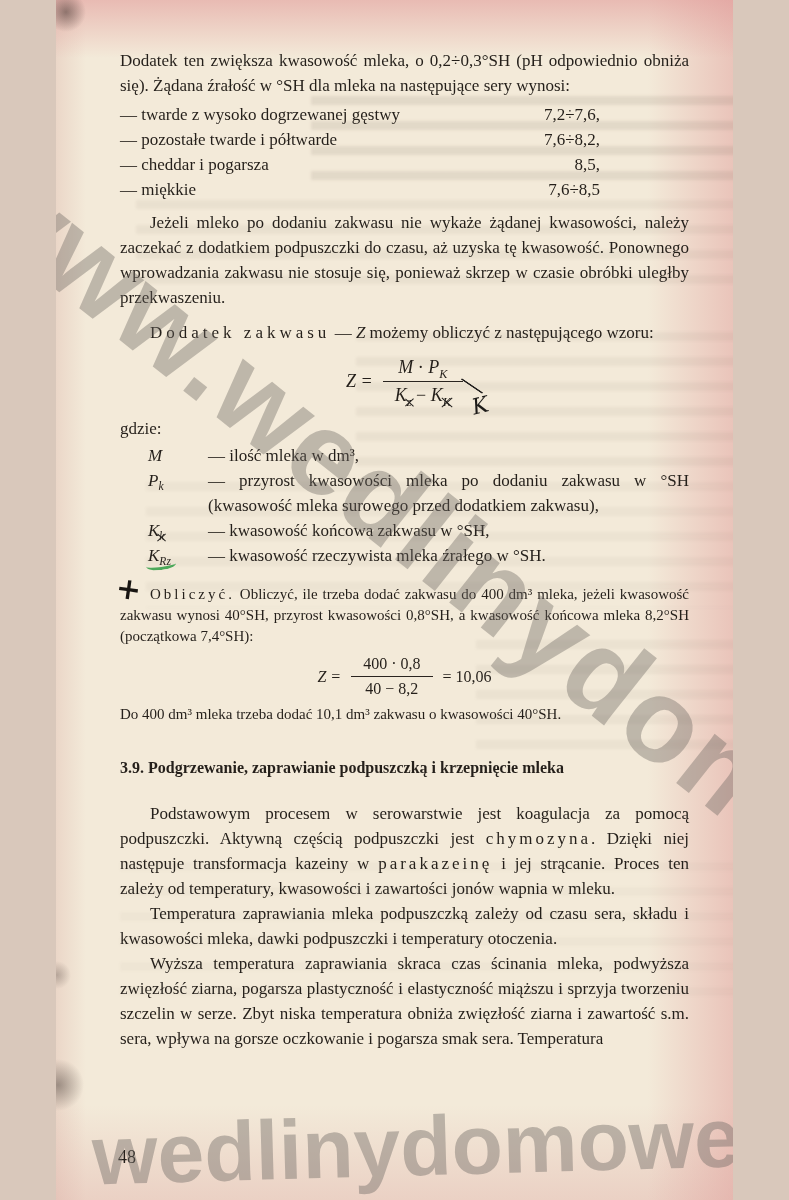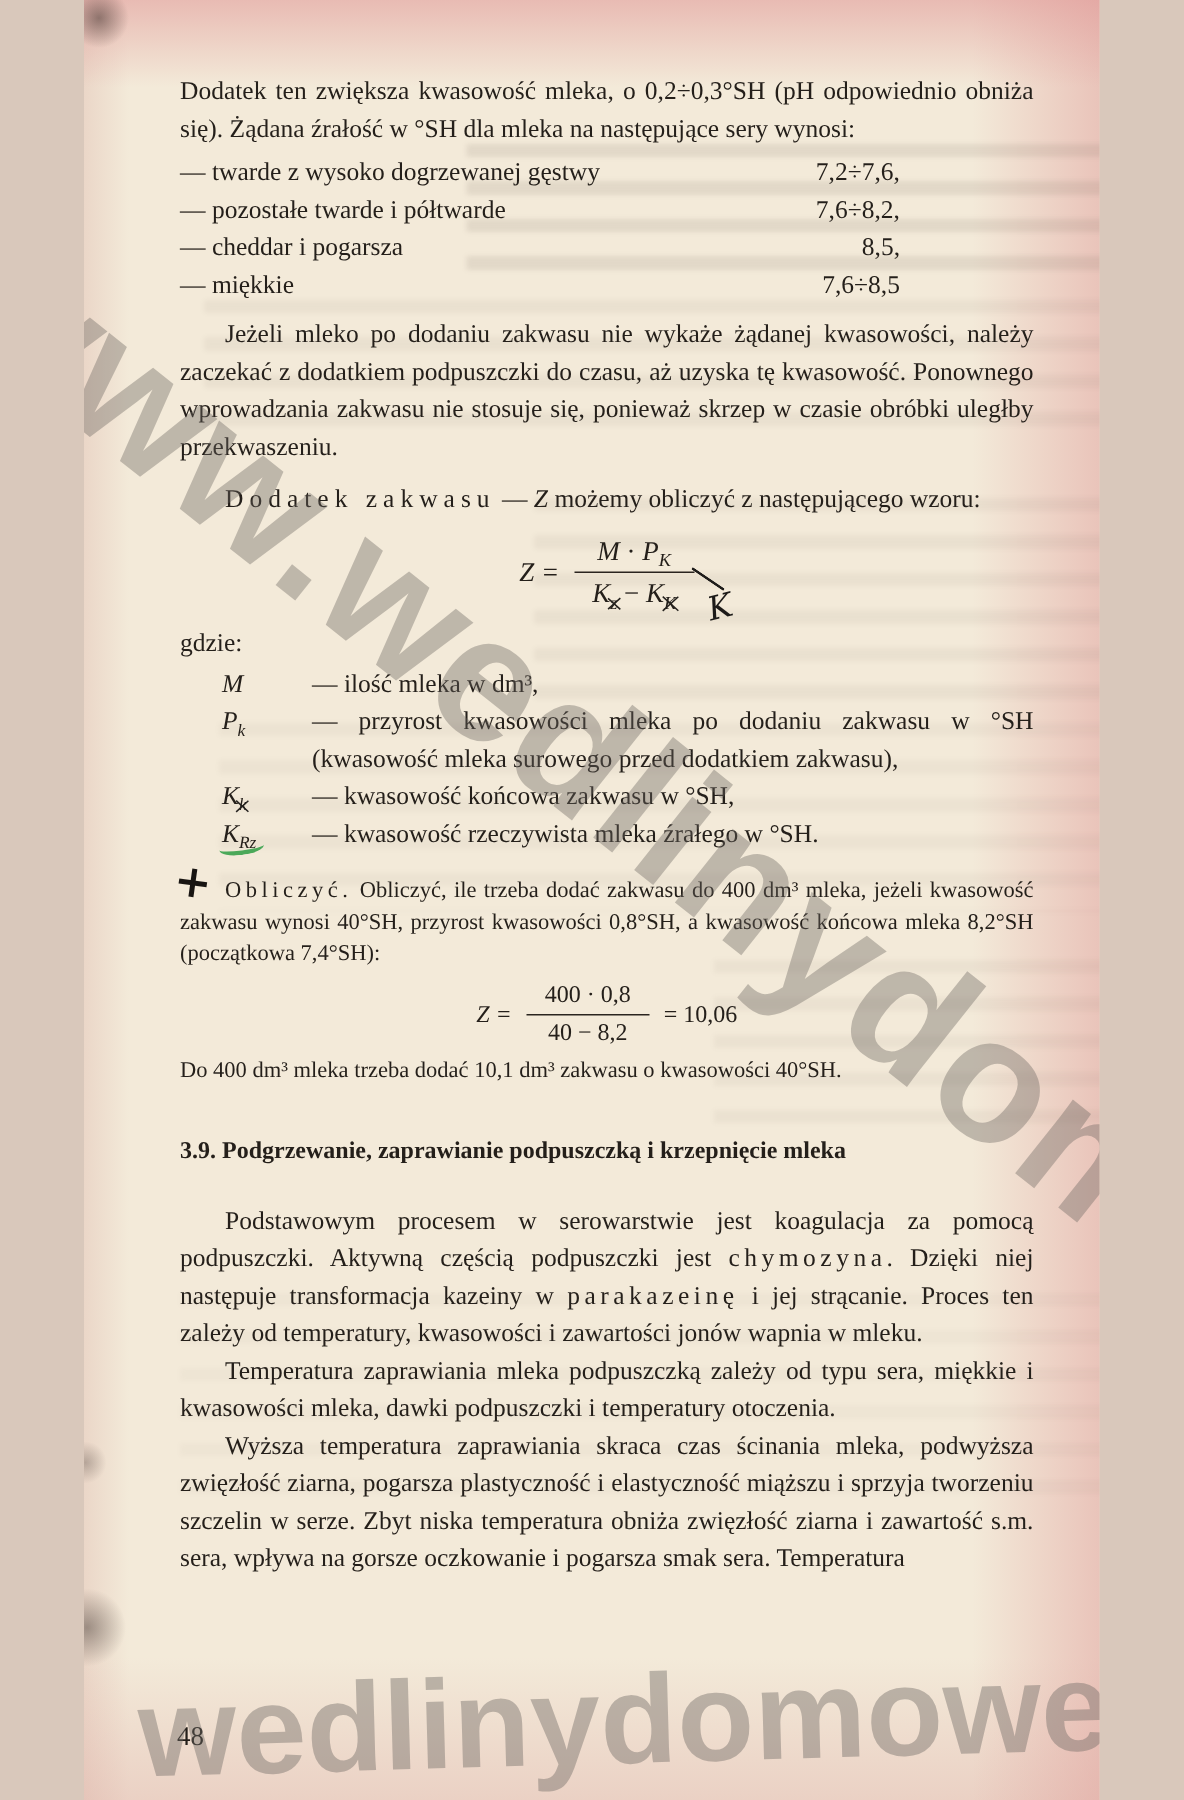--- a/index.html
+++ b/index.html
@@ -159,21 +159,21 @@
       <div class="formula">
         <span class="f-lhs var">Z =</span><span class="frac"><span class="num">400 · 0,8</span><span class="den">40 − 8,2</span></span><span class="f-res">= 10,06</span>
       </div>
       <p>Do 400 dm³ mleka trzeba dodać 10,1 dm³ zakwasu o kwasowości 40°SH.</p>
     </div>
 
     <h2>3.9. Podgrzewanie, zaprawianie podpuszczką i krzepnięcie mleka</h2>
 
     <p class="ind mt20"><span>Podstawowym procesem w serowarstwie jest koagulacja za pomocą podpuszczki. Aktywną częścią podpuszczki jest </span><span class="spaced2">chymozyna</span><span>. Dzięki niej następuje transformacja kazeiny w </span><span class="spaced2">parakazeinę</span><span> i jej strącanie. Proces ten zależy od temperatury, kwasowości i zawartości jonów wapnia w mleku.</span></p>
 
-    <p class="ind">Temperatura zaprawiania mleka podpuszczką zależy od typu sera, miękkie i kwasowości mleka, dawki podpuszczki i temperatury otoczenia.</p>
+    <p class="ind">Temperatura zaprawiania mleka podpuszczką zależy od czasu sera, składu i kwasowości mleka, dawki podpuszczki i temperatury otoczenia.</p>
 
     <p class="ind">Wyższa temperatura zaprawiania skraca czas ścinania mleka, podwyższa zwięzłość ziarna, pogarsza plastyczność i elastyczność miąższu i sprzyja tworzeniu szczelin w serze. Zbyt niska temperatura obniża zwięzłość ziarna i zawartość s.m. sera, wpływa na gorsze oczkowanie i pogarsza smak sera. Temperatura</p>
 
   </div>
 
   <div class="pagenum">48</div>
 
   <div class="watermark wm-diag">www.wedlinydomowe.pl</div>
   <div class="watermark wm-bottom">wedlinydomowe.pl</div>
 

